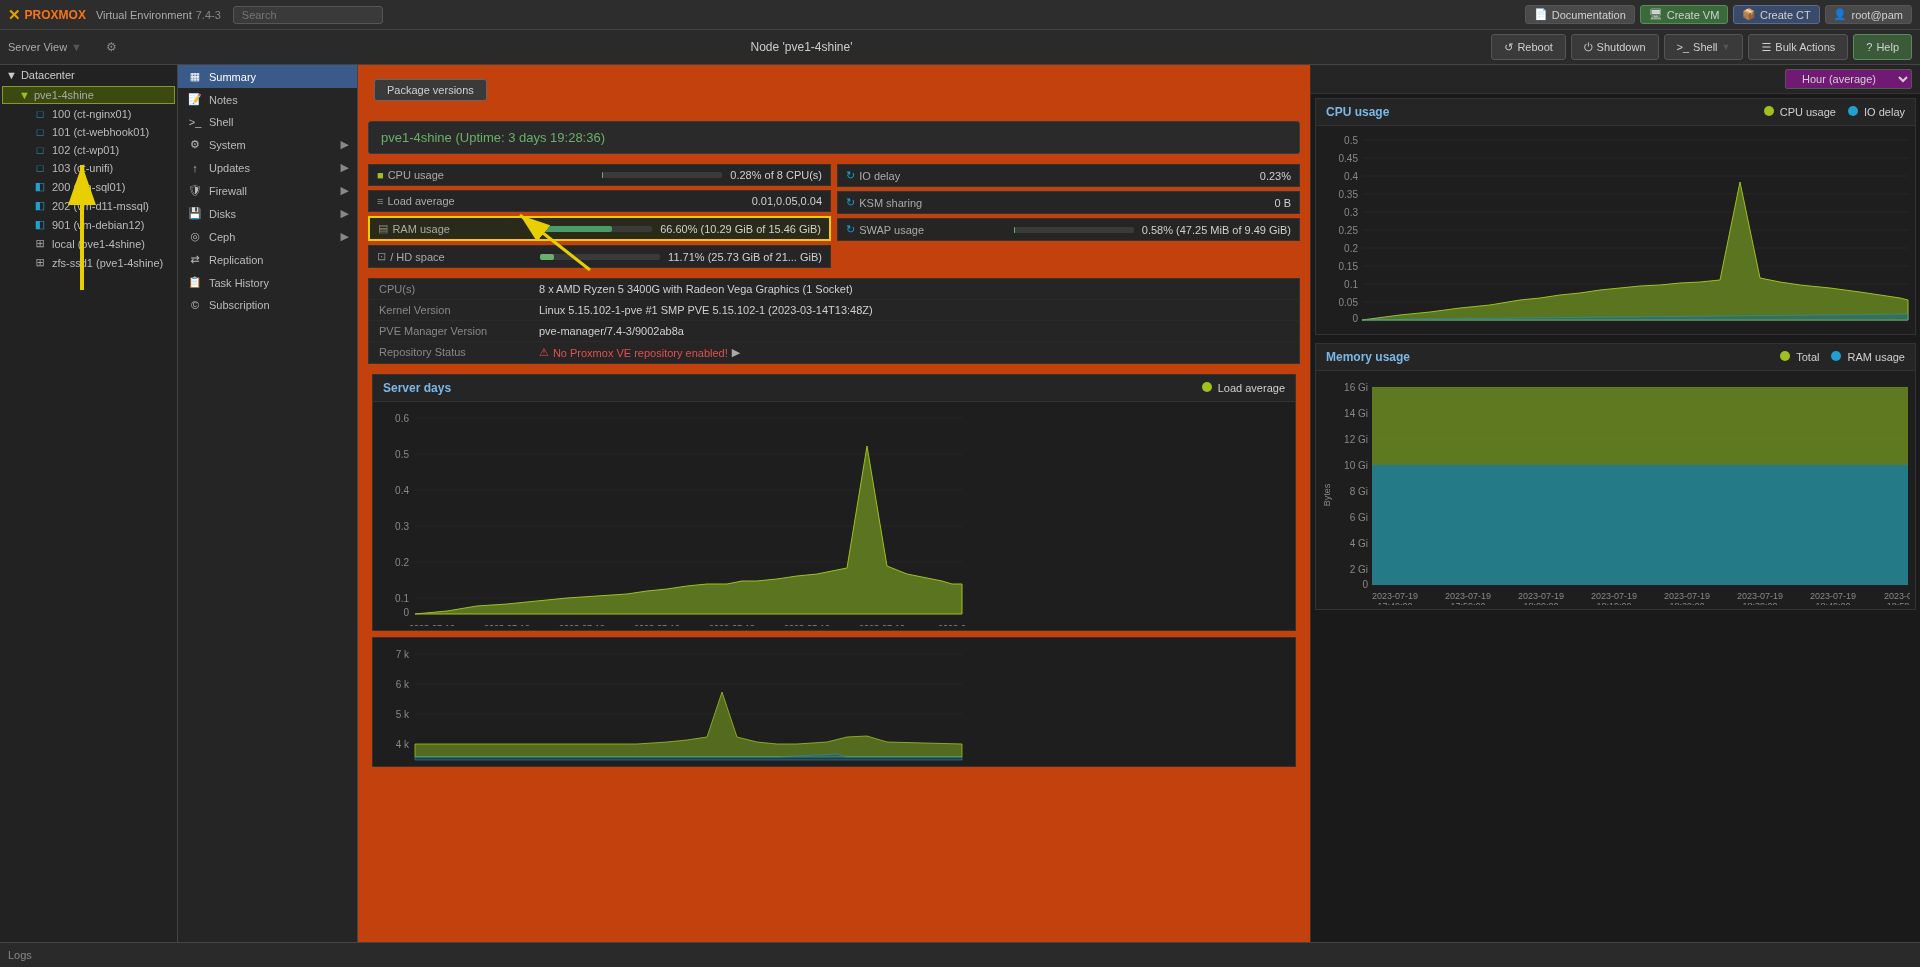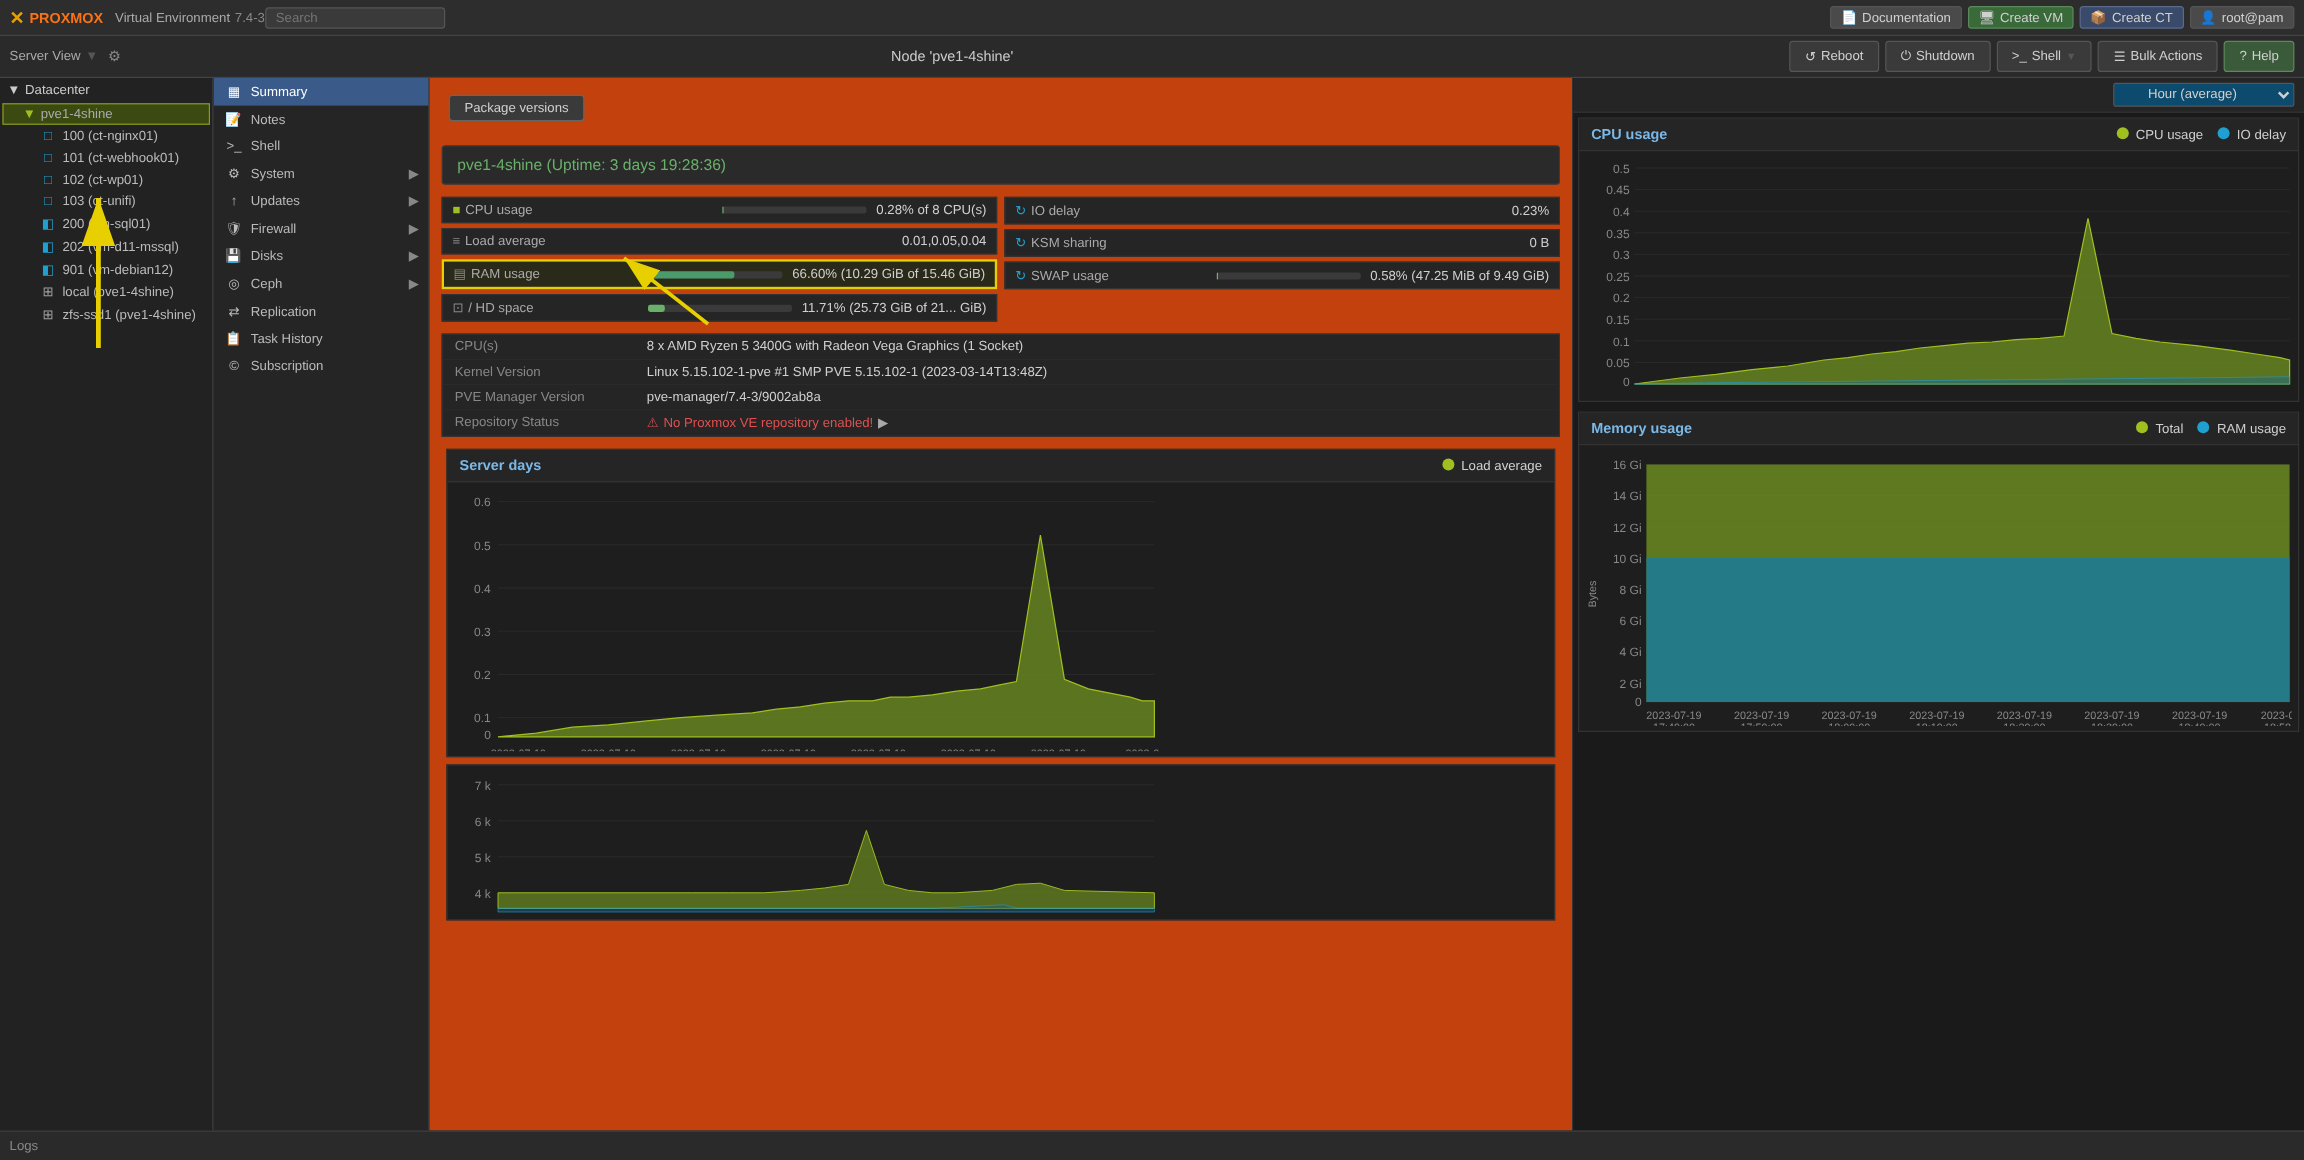--- a/index.html
+++ b/index.html
@@ -11,21 +11,21 @@
     #topbar input.search { background: #3a3a3a; border: 1px solid #555; color: #d0d0d0; padding: 2px 6px; border-radius: 3px; width: 150px; font-size: 11px; }
     #topbar .spacer { flex: 1; }
     #topbar .top-btn { background: #3a3a3a; border: 1px solid #555; color: #d0d0d0; padding: 2px 8px; border-radius: 3px; font-size: 11px; cursor: pointer; margin-left: 5px; display: flex; align-items: center; gap: 4px; }
     #topbar .top-btn.docs { background: #4a4a4a; }
     #topbar .top-btn.create-vm { background: #3a6a3a; border-color: #5a8a5a; }
     #topbar .top-btn.create-ct { background: #3a4a6a; border-color: #5a6a8a; }
     #topbar .top-btn.user { background: #4a4a4a; }
 
     
     #toolbar { background: #2a2a2a; height: 35px; display: flex; align-items: center; padding: 0 8px; border-bottom: 1px solid #444; }
-    #toolbar .server-view { color: #aaa; font-size: 11px; margin-right: 8px; display: flex; align-items: center; gap: 4px; }
+    #toolbar .server-view { color: #aaa; font-size: 11px; margin-right: 24px; display: flex; align-items: center; gap: 4px; }
     #toolbar .toolbar-spacer { flex: 1; }
     #toolbar .tb-btn { background: #3a3a3a; border: 1px solid #555; color: #d0d0d0; padding: 3px 12px; border-radius: 3px; font-size: 11px; cursor: pointer; margin-left: 5px; display: flex; align-items: center; gap: 4px; height: 26px; }
     #toolbar .tb-btn.shutdown { background: #3a3a3a; }
     #toolbar .tb-btn.help { background: #3a5a3a; border-color: #5a8a5a; }
 
     
     #main { display: flex; height: calc(967px - 65px - 25px); }
 
     
     #sidebar { width: 180px; background: #222; border-right: 1px solid #444; overflow-y: auto; flex-shrink: 0; }
@@ -96,21 +96,21 @@
   </style>
 </head>
 <body>
 
 <div id="topbar">
   <div class="logo">
     <span style="color:#e8a000;font-weight:bold;font-size:15px;">✕</span>
     <span style="color:#f97316;font-size:12px;">PROXMOX</span>
   </div>
   <span style="color:#aaa;font-size:11px;margin-right:4px;">Virtual Environment</span>
-  <span style="color:#888;font-size:11px;">7.4-3</span>
+  <span style="color:#888;font-size:11px;margin-right:12px;">7.4-3</span>
   <input type="text" class="search" style="background: rgb(58, 58, 58); border: 1px solid rgb(85, 85, 85); color: rgb(208, 208, 208); padding: 2px 8px; border-radius: 3px; width: 150px; font-size: 11px;" placeholder="Search">
   <div class="spacer"></div>
   <button class="top-btn docs">
     <span>📄</span>
     <span>Documentation</span>
   </button>
   <button class="top-btn create-vm">
     <span>🖥</span>
     <span>Create VM</span>
   </button>
@@ -433,21 +433,21 @@
               </svg>
             </div>
           </div>
         </div>
       </div>
     </div>
 
     <div id="right-charts" style="width:610px;flex-shrink:0;">
 
       <div class="time-selector" style="display:flex;align-items:center;justify-content:flex-end;padding:4px 8px;background:#252525;border-bottom:1px solid #333;">
-        <select style="background:#0c4a6e;border:1px solid #555;color:#d0d0d0;padding:2px 24px;font-size:11px;border-radius:2px;">
+        <select style="background:#701a75;border:1px solid #555;color:#d0d0d0;padding:2px 12px;font-size:11px;border-radius:2px;">
           <option>Hour (average)</option>
           <option>Day (average)</option>
           <option>Week (average)</option>
           <option>Month (average)</option>
           <option>Year (average)</option>
         </select>
       </div>
 
       <div class="chart-panel" style="margin:4px;">
         <div class="chart-header">

